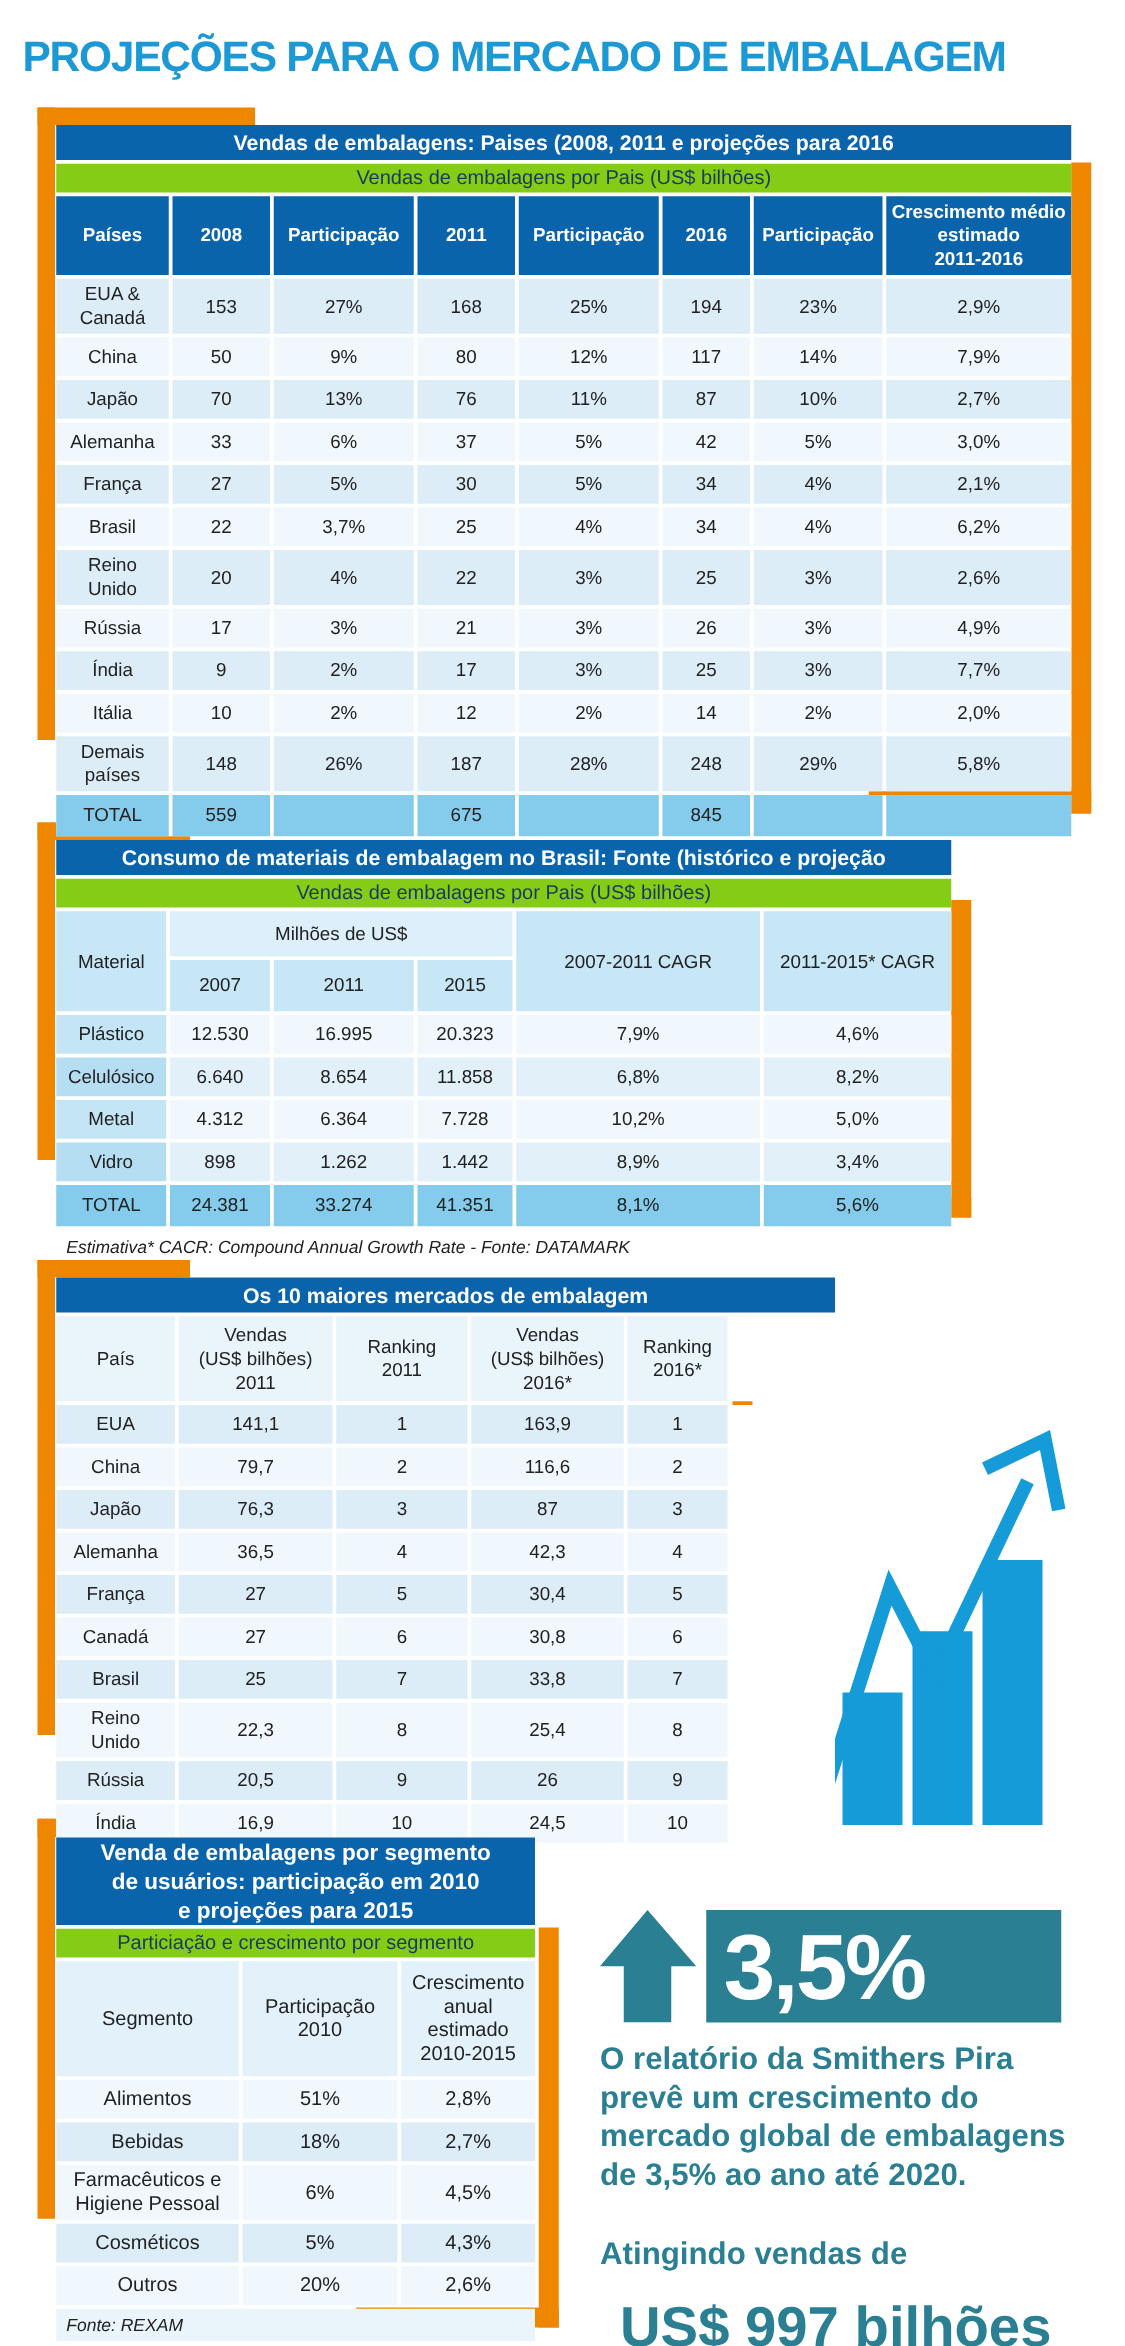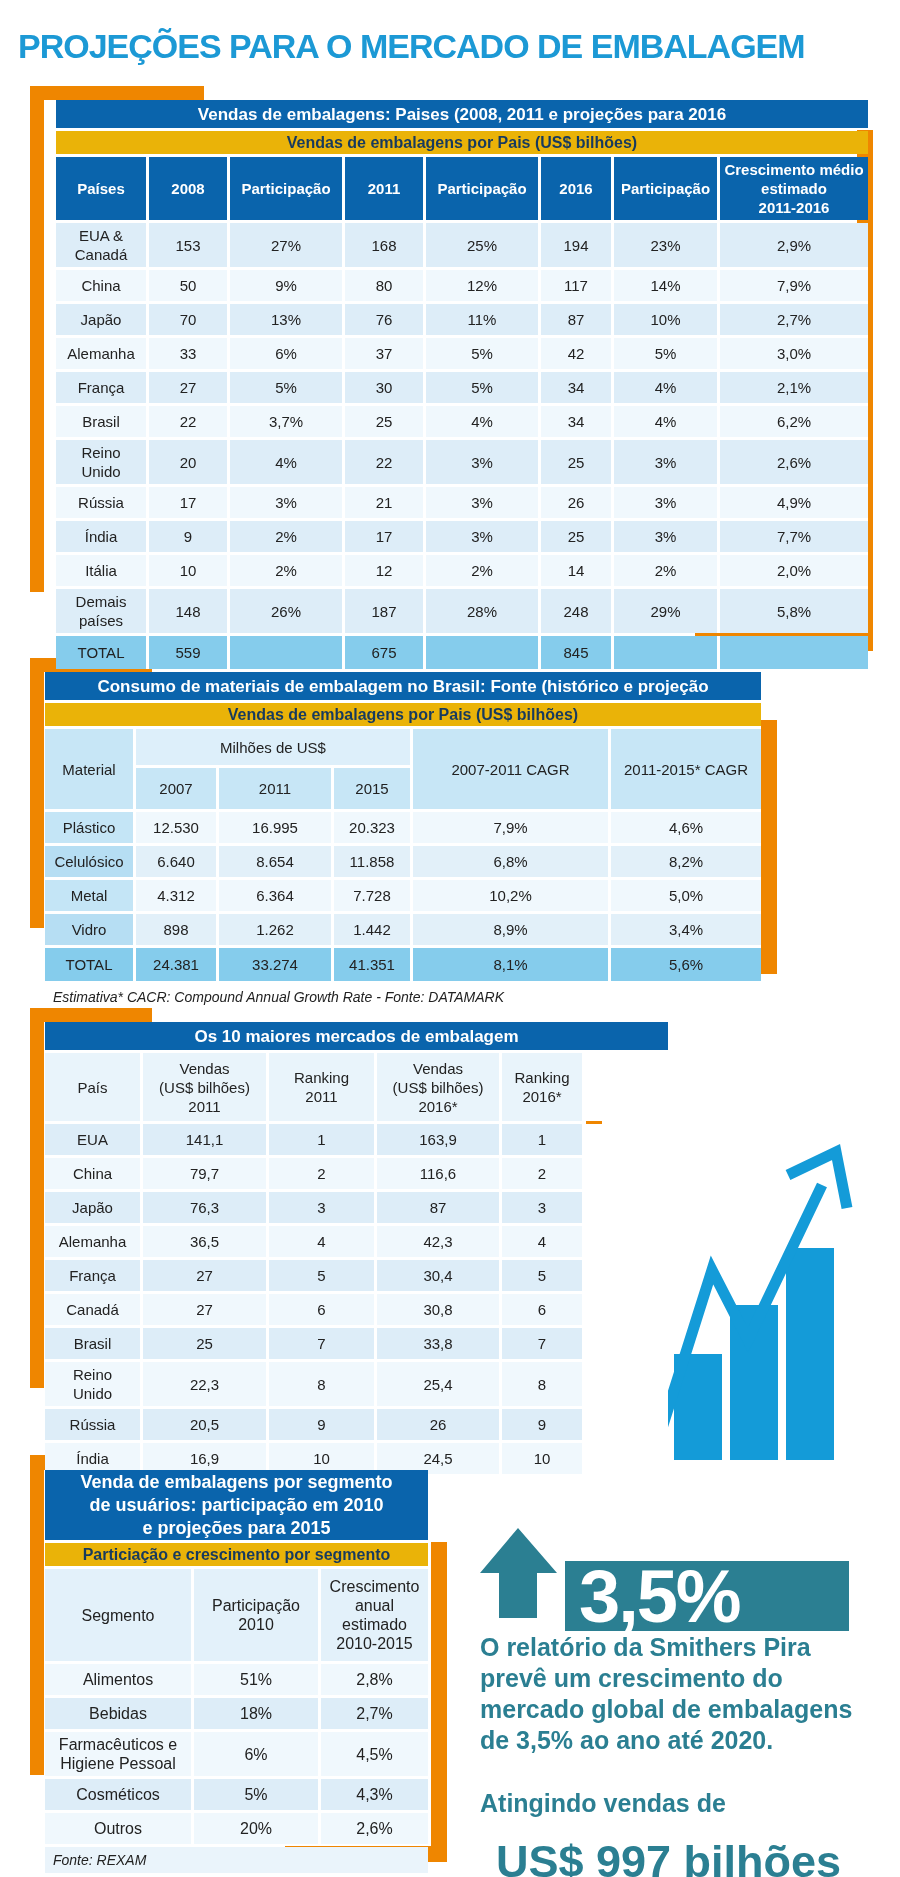--- a/index.html
+++ b/index.html
@@ -12,21 +12,21 @@
     font-size:34px;font-weight:bold;color:#1c99d5;letter-spacing:-1px;
   }
   .tbl{position:absolute;}
   .orng{position:absolute;background:#ef8600;}
   .band-dark{
     background:#0a64ac;color:#fff;font-weight:bold;font-size:17px;
     display:flex;align-items:center;justify-content:center;text-align:center;
     min-height:28px;white-space:pre-line;line-height:23px;position:relative;z-index:2;
   }
   .band-light{
-    background:#eab308;color:#173a5e;font-weight:bold;font-size:16px;
+    background:#84cc16;color:#173a5e;font-weight:normal;font-size:16px;
     display:flex;align-items:center;justify-content:center;text-align:left;
     min-height:23px;margin-top:3px;position:relative;z-index:2;
   }
   .grid{display:grid;gap:3px;background:#fff;margin-top:3px;position:relative;z-index:2;}
   .cell{
     display:flex;align-items:center;justify-content:center;text-align:center;
     font-size:15px;color:#222;padding:3px 2px;white-space:pre-line;line-height:19px;
     min-height:25px;
   }
   .src{
@@ -63,40 +63,40 @@
   .src-row{
     background:#eaf4fb;margin-top:3px;padding:5px 0 5px 8px;
     font-style:italic;font-size:14px;position:relative;z-index:2;
   }
   
   #deco-chart{position:absolute;left:600px;top:1140px;width:260px;height:325px;}
   
   #highlight{position:absolute;left:480px;top:1528px;width:410px;}
   #hl-arrow{position:absolute;left:0;top:0;}
   #hl-box{
-    position:absolute;left:85px;top:0;width:270px;height:70px;background:#2b7f92;
+    position:absolute;left:85px;top:0;width:270px;height:90px;background:#2b7f92;
     color:#fff;font-weight:bold;font-size:74px;display:flex;align-items:center;
-    padding-left:14px;letter-spacing:-2px;margin-top:33px;
+    padding-left:14px;letter-spacing:-2px;
   }
   .hl-text{
     position:absolute;left:0;top:104px;width:402px;margin:0;
     color:#2b7f92;font-weight:bold;font-size:25px;line-height:31px;
   }
   .hl-text2{top:260px;}
   .hl-big{
     position:absolute;left:0;top:292px;width:410px;margin:16px;
     color:#2b7f92;font-weight:bold;font-size:45px;
   }
 </style>
 </head>
 <body>
 
 <h1 class="page-title">PROJEÇÕES PARA O MERCADO DE EMBALAGEM</h1>
 
-<section class="tbl" style="left:45px;top:100px;width:812px;padding-left:11px;">
+<section class="tbl" style="left:45px;top:100px;width:812px;">
   <div class="orng" style="left:-15px;top:-14px;width:174px;height:14px;"></div>
   <div class="orng" style="left:-15px;top:-14px;width:14px;height:506px;"></div>
   <div class="orng" style="left:812px;top:30px;width:16px;height:518px;"></div>
   <div class="orng" style="left:650px;top:530px;width:178px;height:21px;"></div>
 
   <div class="band-dark">Vendas de embalagens: Paises (2008, 2011 e projeções para 2016</div>
   <div class="band-light">Vendas de embalagens por Pais (US$ bilhões)</div>
   <div class="grid" id="t1-head">
     <div class="cell">Países</div>
     <div class="cell">2008</div>

